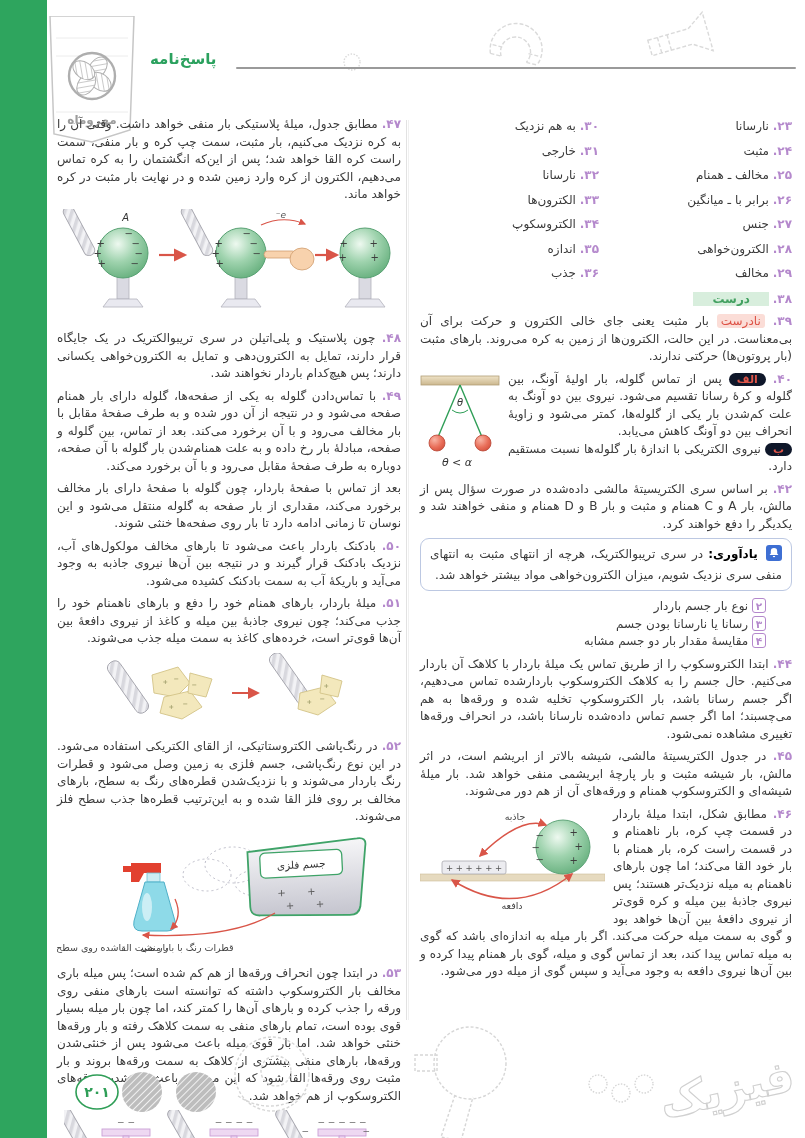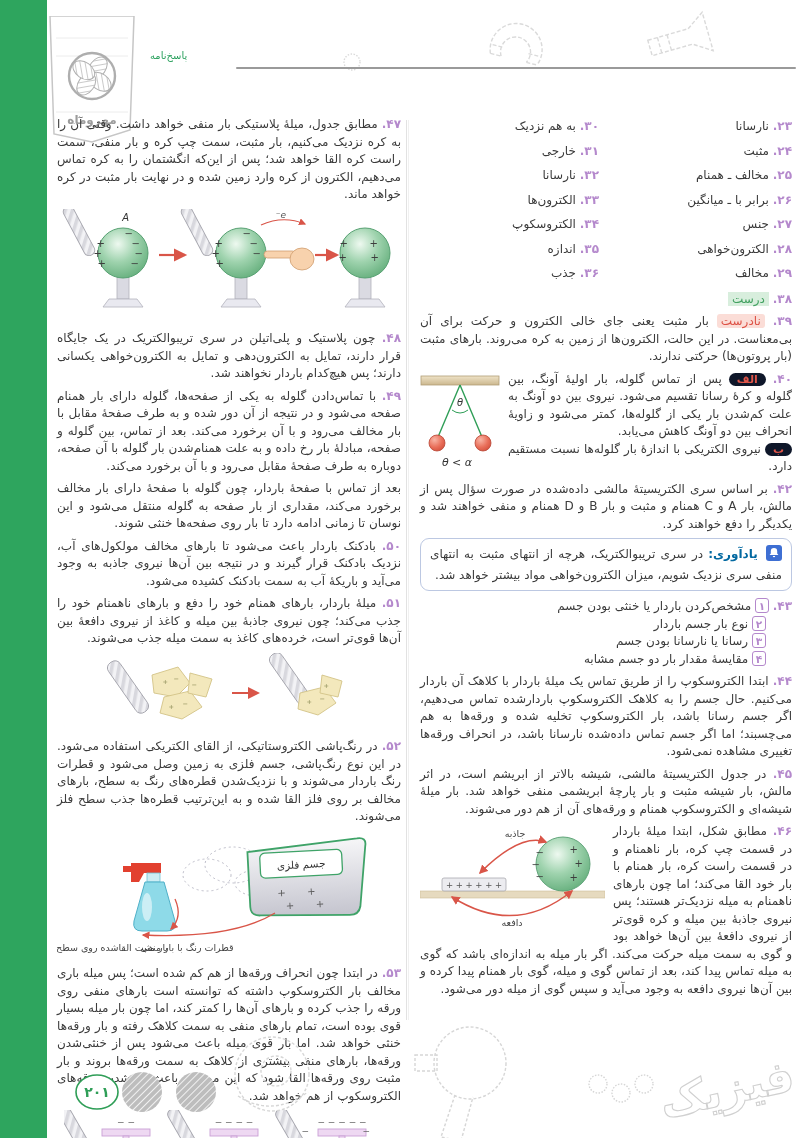--- a/index.html
+++ b/index.html
@@ -1,36 +1,36 @@
 <!DOCTYPE html>
 <html lang="fa"><head>
 <meta charset="utf-8">
 <style>
   * { margin:0; padding:0; box-sizing:border-box; }
   body { font-family:"DejaVu Sans","Liberation Sans",sans-serif; background:#fff; }
   .page { position:relative; width:805px; height:1138px; background:#fff; overflow:hidden; }
   .strip { position:absolute; left:0; top:0; width:47px; height:1138px; background:#2ea55e; }
   .decor { position:absolute; pointer-events:none; }
   .bookmark { position:absolute; left:44px; top:16px; }
-  .page-title { position:absolute; left:150px; top:50px; color:#2ba15e; font-weight:normal; font-size:10px; direction:rtl;text-align:center; }
+  .page-title { position:absolute; left:150px; top:50px; color:#2ba15e; font-weight:bold; font-size:15px; direction:rtl;text-align:center; }
   .header-rule { position:absolute; left:236px; top:67px; width:560px; height:2px; background:#9a9a9a; border-radius:2px; }
   .col-divider { position:absolute; left:406px; top:120px; width:1px; height:900px; background:#e2e2e2; box-shadow:2px 0 0 #f0f0f0; }
   .col { position:absolute; top:116px; direction:rtl; text-align:justify; color:#3b3b3b; font-size:12px; line-height:17.5px; }
   .right-col { left:420px; width:372px; }
   .left-col { left:57px; width:344px; }
   .item { margin:0 0 5px 0; }
   .num { color:#b488cc; font-weight:bold; }
   .fill-grid { display:grid; grid-template-columns:1fr 1fr; direction:rtl; column-gap:14px; row-gap:7px; margin:2px 0 8px 0; }
   .badge-wrong { background:#fbddd7; color:#dd5145; padding:0 4px; border-radius:3px; }
-  .badge-right { background:#d8eedd; color:#43a161; padding:0 4px; border-radius:0; }
+  .badge-right { background:#d8eedd; color:#43a161; padding:0 19px; border-radius:0;font-weight:bold; }
   .pill { background:#0f172a; color:#e0564a; padding:0 8px; border-radius:9px; font-weight:bold; font-size:11px; }
   .stepbox { display:inline-block; min-width:14px; height:15px; line-height:14px; border:1.3px solid #b488cc; border-radius:3px; color:#b488cc; text-align:center; font-size:10.5px; font-weight:bold; padding:0 1px; }
   .step { padding-right:26px; }
   .reminder { border:1.5px solid #bcc8e2; border-radius:9px; padding:6px 9px; margin:4px 0 7px 0; }
-  .remlabel { color:#0369a1; font-weight:bold; }
+  .remlabel { color:#000000; font-weight:bold; }
   .bellwrap { display:inline-block; vertical-align:-3px; margin-left:3px; }
   .figwrap { text-align:center; margin:3px 0 4px 0; }
   .figwrap-left { text-align:left; margin:2px 0 3px 0; }
   .fig40 { float:left; margin:3px 8px 2px 0; }
   .fig46 { float:left; margin:4px 8px 2px 0; }
   svg text { font-family:"DejaVu Sans","Liberation Sans",sans-serif; }
 </style>
 </head>
 <body>
 
@@ -134,21 +134,20 @@
 
     <div class="reminder">
       <span class="bellwrap"><svg width="16" height="16" viewBox="0 0 16 16">
             <rect width="16" height="16" rx="3" fill="#3e6fd3"></rect>
             <path d="M8 3 a3.2 3.2 0 0 1 3.2 3.2 v2.2 l1.2 1.6 h-8.8 l1.2 -1.6 v-2.2 a3.2 3.2 0 0 1 3.2 -3.2 z M6.8 11 a1.2 1.2 0 0 0 2.4 0 z" fill="#fff"></path>
           </svg></span>
       <span class="remlabel">یادآوری:</span> <span>در سری تریبوالکتریک، هرچه از انتهای مثبت به انتهای منفی سری نزدیک شویم، میزان الکترون‌خواهی مواد بیشتر خواهد شد.</span>
     </div>
 
     <div class="item">
-      <div><span class="num">۴۳.</span> <span class="stepbox">۱</span> <span>مشخص‌کردن باردار یا خنثی بودن جسم</span></div>
       <div class="step"><span class="stepbox">۲</span> <span>نوع بار جسم باردار</span></div>
       <div class="step"><span class="stepbox">۳</span> <span>رسانا یا نارسانا بودن جسم</span></div>
       <div class="step"><span class="stepbox">۴</span> <span>مقایسهٔ مقدار بار دو جسم مشابه</span></div>
     </div>
 
     <p class="item"><span class="num">۴۴.</span> <span>ابتدا الکتروسکوپ را از طریق تماس یک میلهٔ باردار با کلاهک آن باردار می‌کنیم. حال جسم را به کلاهک الکتروسکوپ باردارشده تماس می‌دهیم، اگر جسم رسانا باشد، بار الکتروسکوپ تخلیه شده و ورقه‌ها به هم می‌چسبند؛ اما اگر جسم تماس داده‌شده نارسانا باشد، در انحراف ورقه‌ها تغییری مشاهده نمی‌شود.</span></p>
 
     <p class="item"><span class="num">۴۵.</span> <span>در جدول الکتریسیتهٔ مالشی، شیشه بالاتر از ابریشم است، در اثر مالش، بار شیشه مثبت و بار پارچهٔ ابریشمی منفی خواهد شد. بار میلهٔ شیشه‌ای و الکتروسکوپ همنام و ورقه‌های آن از هم دور می‌شوند.</span></p>
 
     <div class="item">

